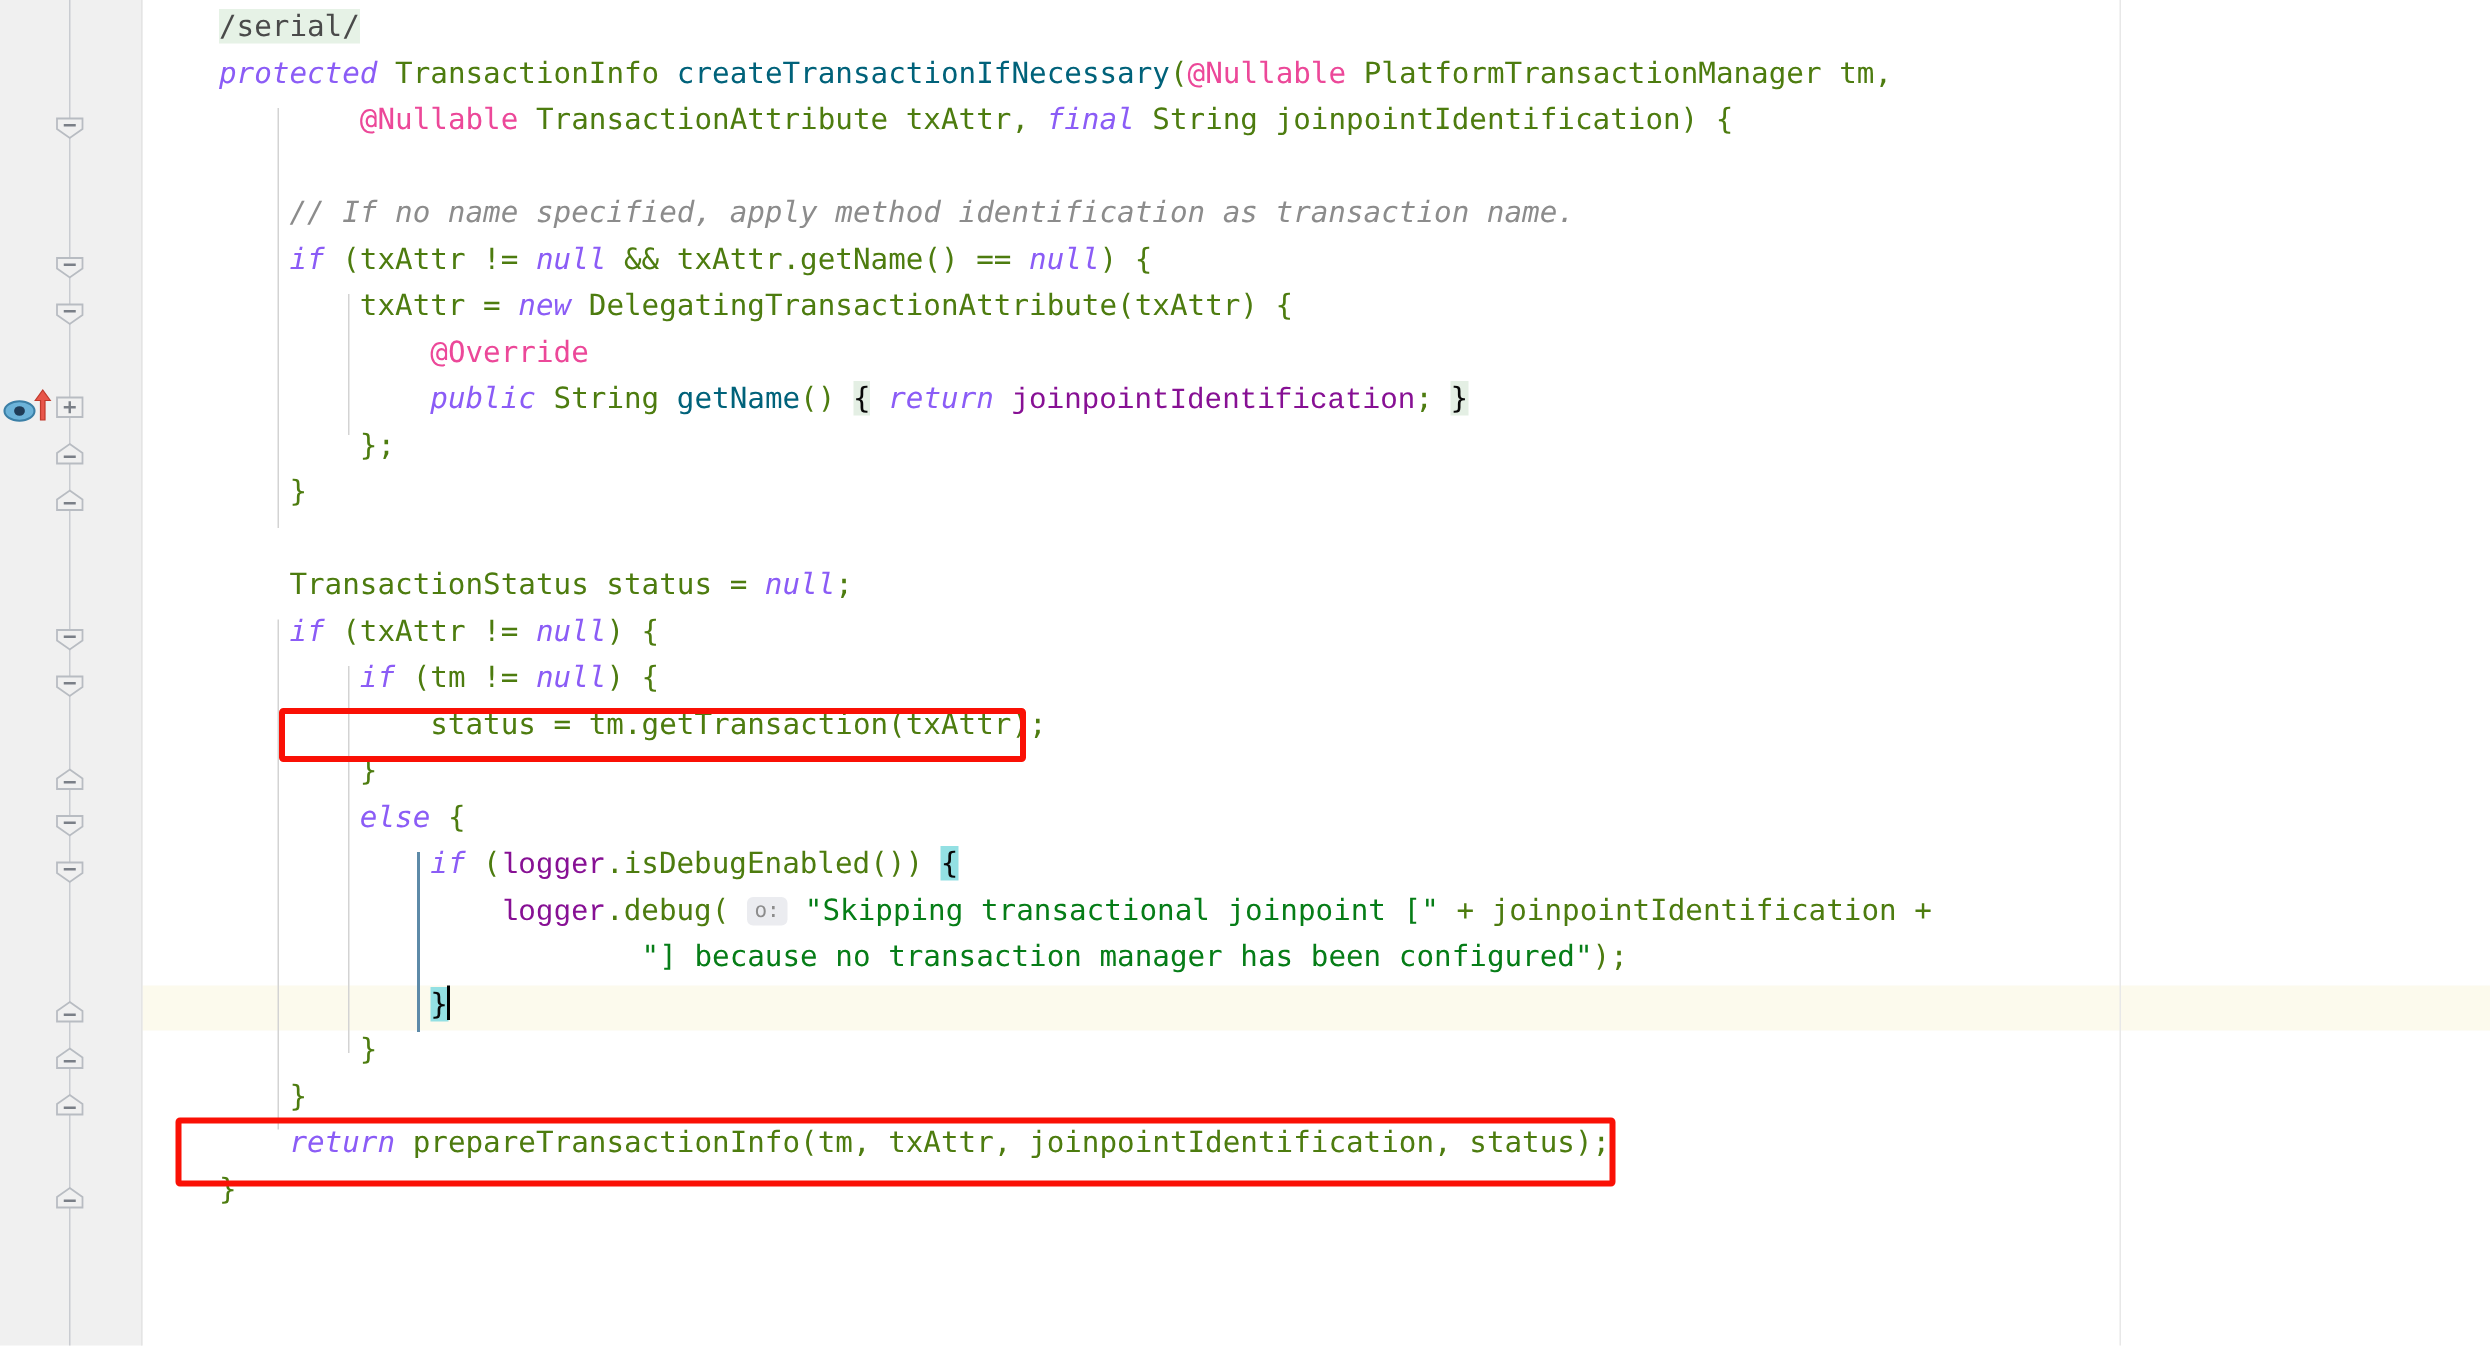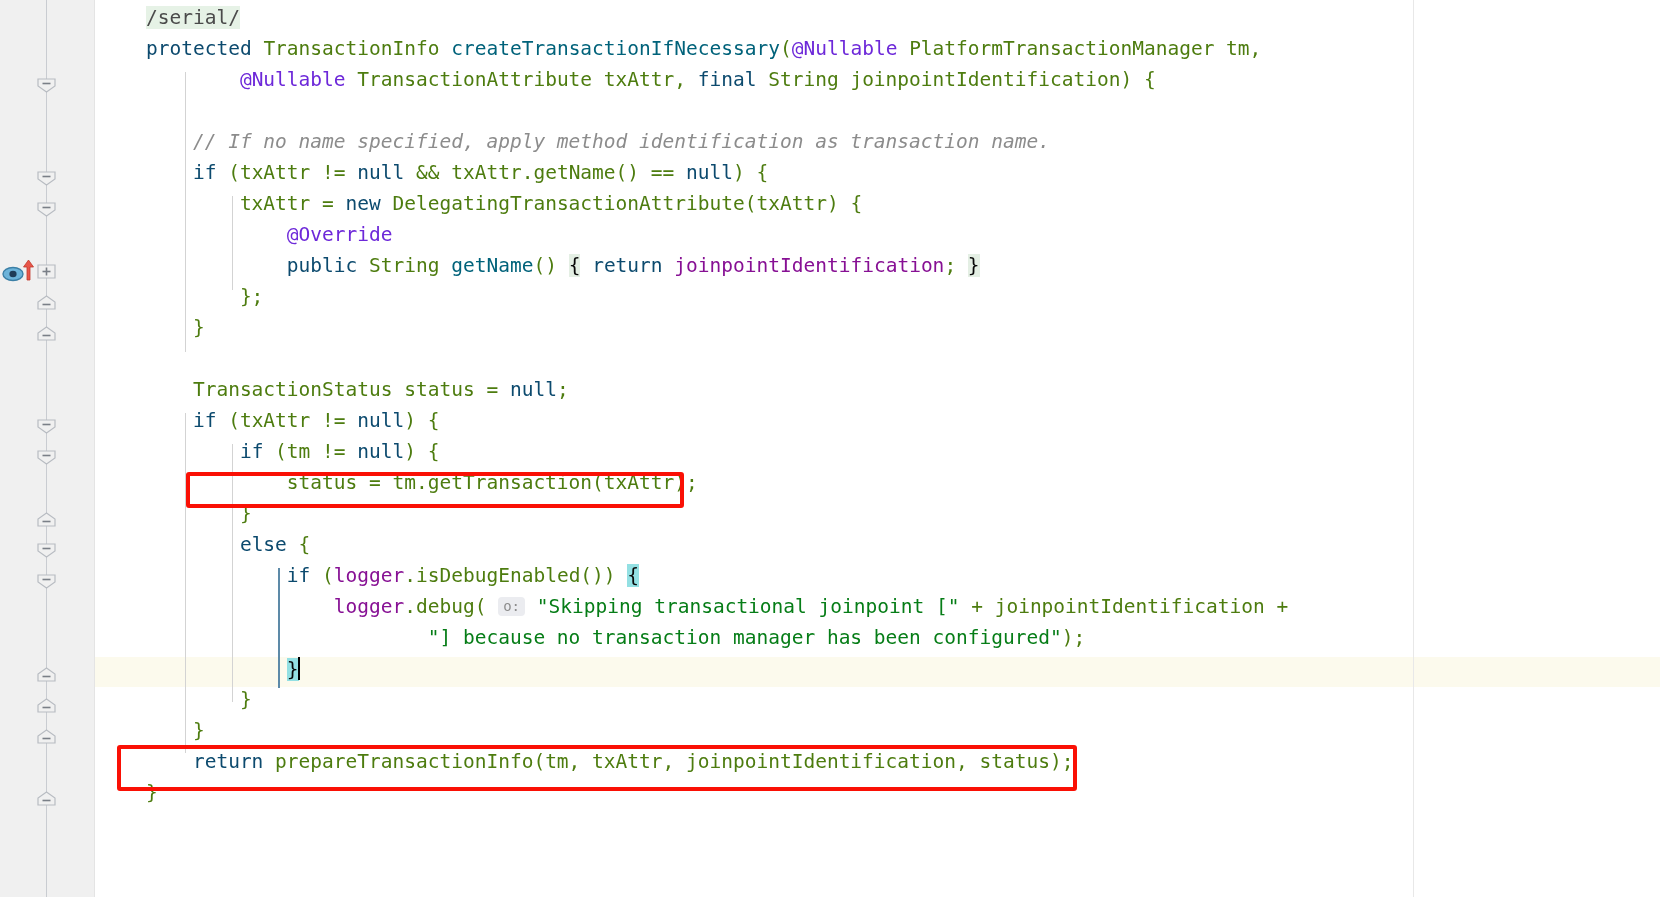--- a/index.html
+++ b/index.html
@@ -98,25 +98,25 @@
     position: absolute;
     width: 1px;
     background: #d3d3d3;
   }
   .indent-guide.active {
     background: #5d8aa8;
     width: 2px;
   }
 
   
-  .kw   { color: #0c4a6e; }
+  .kw   { color: #8b5cf6; font-style: italic; }
   .str  { color: #067D17; }
-  .ann  { color: #6d28d9; }
+  .ann  { color: #ec4899; }
   .mdecl{ color: #00627A; text-align: center; }
-  .fld  { color: #871094; }
+  .fld  { color: #871094; font-family: Liberation Mono, monospace; }
   .cmt  { color: #8C8C8C; font-style: italic; }
   .plain{ color: #4d7c0f; }
   .folded {
     background: #e6f2e6;
     color: #4a4a4a;
   }
   .brace-match {
     background: #e4efe4;
   }
   .brace-cyan {

